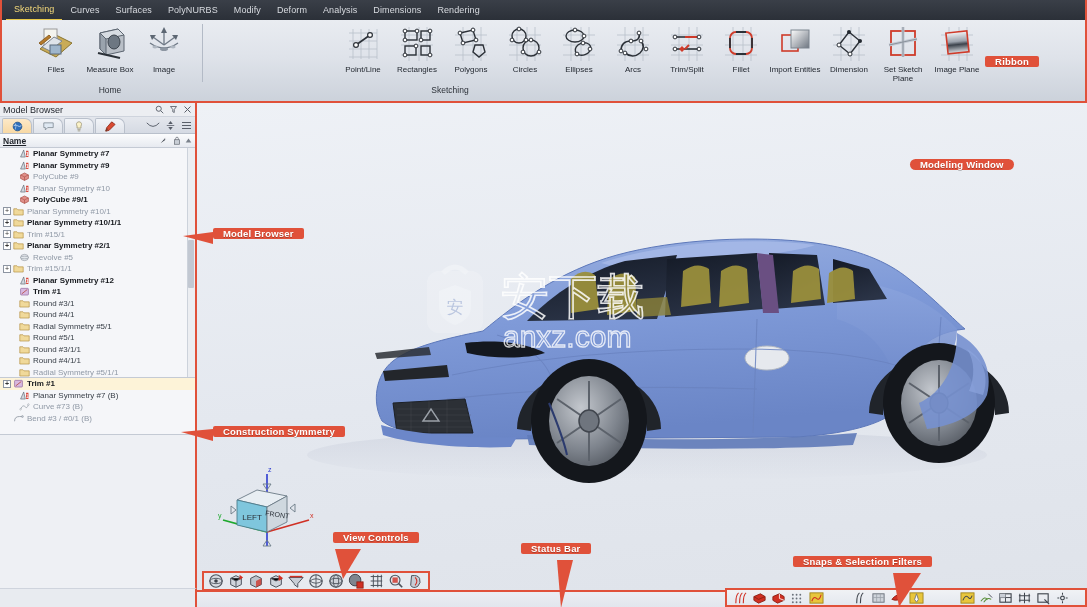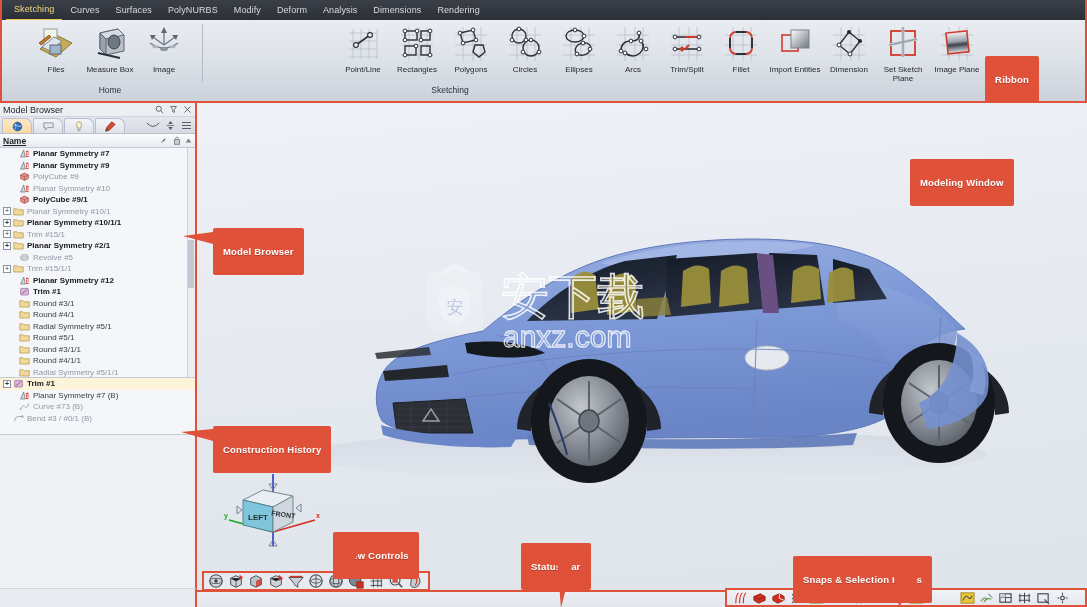--- a/index.html
+++ b/index.html
@@ -30,21 +30,21 @@
     padding-top:3px; }
   .rbtn .ic{ width:40px; height:40px; display:block; }
   .rbtn .lb{ font-size:8px; color:#232830; text-align:center; line-height:9px;
     margin-top:2px; width:58px; }
   .rsep{ width:1px; height:58px; background:#b3bac6; margin:4px 6px 0 6px; }
 
   .ribbon-badge{ position:absolute; right:48px; top:36px; }
 
   
   .callout{ background:#e0513a; color:#fff; font-size:9.5px; font-weight:bold;
-    padding:18px 10px; border-radius:2px; position:absolute; white-space:nowrap;
+    padding:0 10px; border-radius:2px; position:absolute; white-space:nowrap;
     letter-spacing:.2px; text-shadow:0 1px 0 rgba(0,0,0,.25); }
   .ptr{ position:absolute; width:0; height:0; }
 
   
   .leftpanel{ position:absolute; left:0; top:103px; width:197px; height:504px;
     background:#eef0f4; border:2px solid #e0513a; border-top:none;
     border-left:none; }
   .mb-title{ height:14px; background:#eceef2; display:flex; align-items:center;
     padding:0 3px; border-bottom:1px solid #cfd4dd; }
   .mb-title .t{ font-size:9px; color:#1d2128; flex:1; }
@@ -91,21 +91,21 @@
   .hrow.dim{ color:#9099a6; }
 
   .blankpane{ background:#eef0f4; height:165px; }
 
   
   .viewport{ position:absolute; left:197px; top:103px; width:890px;
     height:504px; background:linear-gradient(175deg,#eef1f6 0%,#e4e8ef 55%,#dfe3ea 100%);
     overflow:hidden; }
 
   
-  .vcube{ position:absolute; left:18px; bottom:52px; width:110px; height:95px;font-weight:bold; }
+  .vcube{ position:absolute; left:12px; bottom:52px; width:110px; height:95px; }
 
   
   .vctrl{ position:absolute; left:5px; bottom:16px; height:20px;
     border:2px solid #e0513a; display:flex; align-items:center; padding:0 2px;
     background:rgba(236,238,242,.55); }
   .vic{ width:18px; height:16px; margin:0 1px; }
 
   .statusbar{ position:absolute; left:197px; bottom:0; width:890px; height:17px;
     background:linear-gradient(180deg,#eceef2,#e2e6ed);
     border-top:2px solid #e0513a; }
@@ -904,21 +904,21 @@
         <circle cx="9" cy="8" r="5.5" fill="#e2e6eb" stroke="#4c525b" stroke-width="1.3"></circle>
         <path d="M13 12 L17 16" stroke="#4c525b" stroke-width="1.8"></path>
         <path d="M6 5 h6 v6 h-6 z" fill="#d03024" opacity=".8"></path>
       </svg>
       <svg class="vic" viewBox="0 0 20 18">
         <path d="M5 3 q7 -1 9 3 q2 5 -2 9 q-5 3 -8 -1 z" fill="#c6ccd4" stroke="#4c525b" stroke-width="1.1"></path>
         <path d="M9 5 q4 4 0 9" fill="none" stroke="#d03024" stroke-width="1.2"></path>
       </svg>
     </div>
 
-    <div class="callout" style="left:713px;top:56px;">Modeling Window</div>
+    <div class="callout" style="left:713px;top:56px;border-radius:7px;">Modeling Window</div>
   </div>
 
   <div class="statusbar"></div>
 
   <div class="snapbar">
     <svg class="sic" viewBox="0 0 16 15">
       <g stroke="#d03024" stroke-width="1.2" fill="none">
         <path d="M3 13 Q3 4 6 2"></path>
           <path d="M7 13 Q7 4 10 2"></path>
           <path d="M11 13 Q11 4 14 2"></path>
@@ -1003,21 +1003,21 @@
       <path d="M8 2 V4 M8 11 V13 M2.5 7.5 H4.5 M11.5 7.5 H13.5" stroke="#3f454d" stroke-width="1.1"></path>
     </svg>
   </div>
 
   <div style="position:absolute;left:213px;top:228px;">
     <div class="callout" style="position:relative;left:0;top:0;">Model Browser</div>
     <div class="ptr" style="left:-30px;top:4px;border-top:4px solid transparent;border-bottom:8px solid transparent;border-right:30px solid #e0513a;"></div>
   </div>
 
   <div style="position:absolute;left:213px;top:426px;">
-    <div class="callout" style="position:relative;left:0;top:0;">Construction History</div>
+    <div class="callout" style="position:relative;left:0;top:0;">Construction Symmetry</div>
     <div class="ptr" style="left:-32px;top:3px;border-top:3px solid transparent;border-bottom:9px solid transparent;border-right:32px solid #e0513a;"></div>
   </div>
 
   <div style="position:absolute;left:333px;top:532px;">
     <div class="callout" style="position:relative;left:0;top:0;">View Controls</div>
     <div class="ptr" style="left:2px;top:17px;border-left:8px solid transparent;border-right:18px solid transparent;border-top:30px solid #e0513a;"></div>
   </div>
 
   <div style="position:absolute;left:521px;top:543px;">
     <div class="callout" style="position:relative;left:0;top:0;">Status Bar</div>

